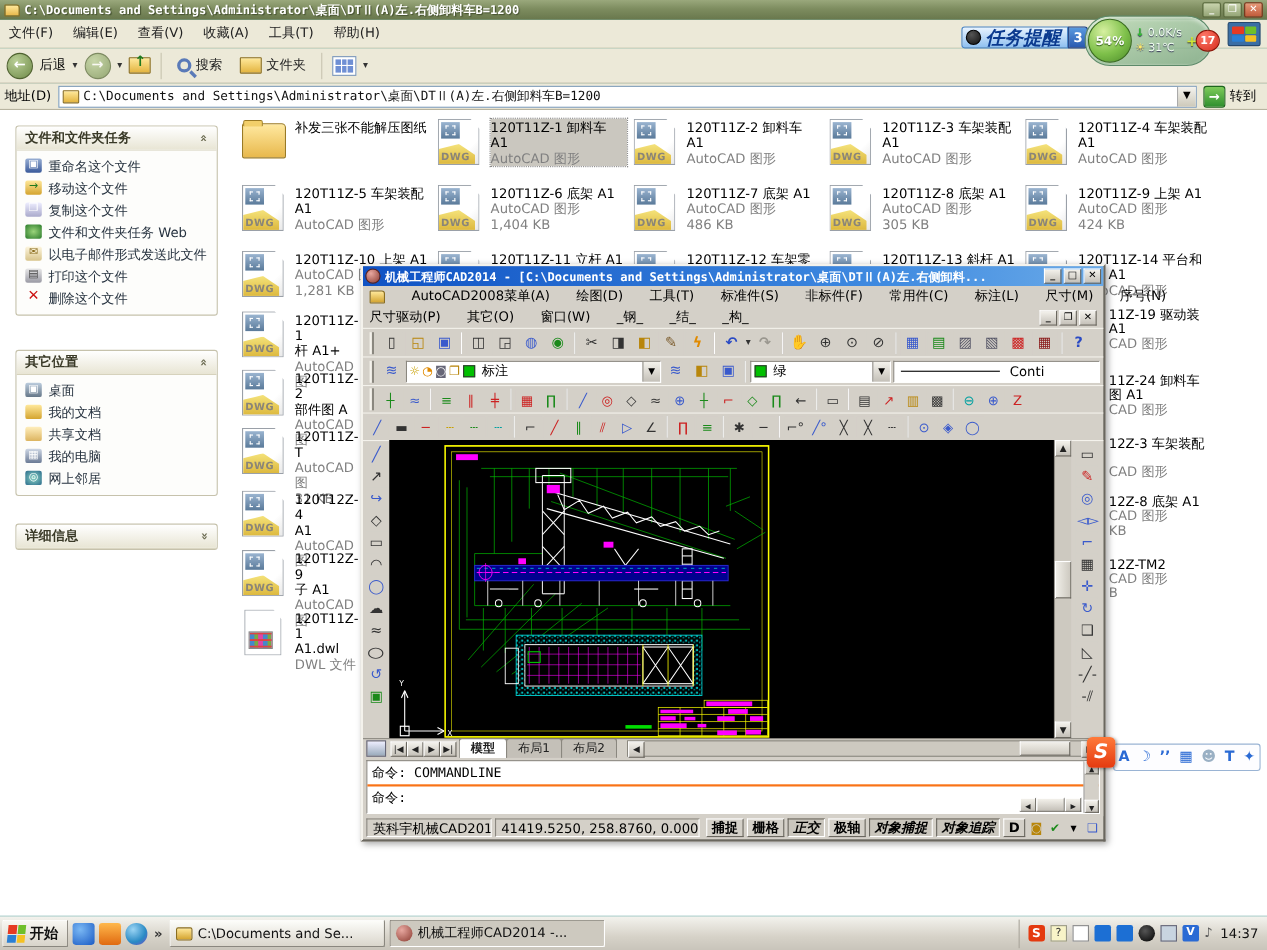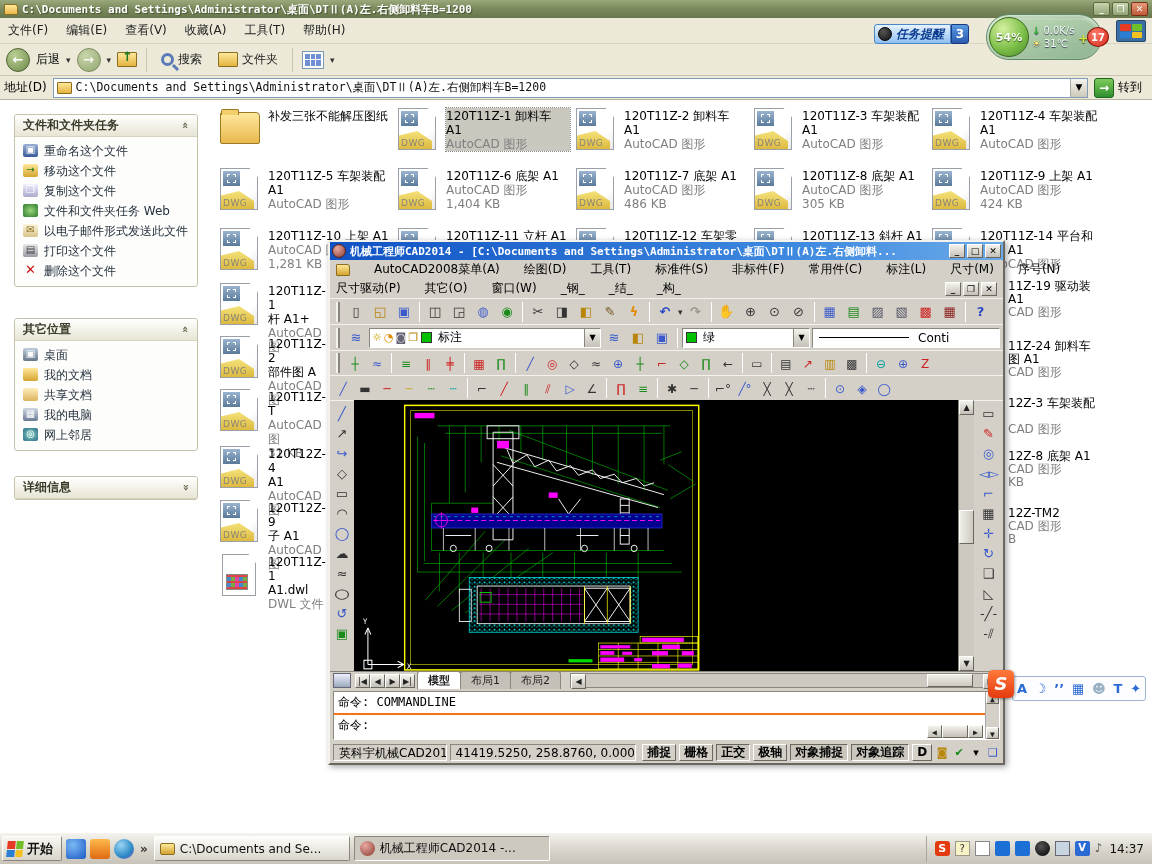--- a/index.html
+++ b/index.html
@@ -50,21 +50,21 @@
   .addr-drop { width:17px; height:18px; background:linear-gradient(#f4f3ee,#cdc9ba); border-left:1px solid #aaa; text-align:center; font-size:9px; line-height:17px; }
   .gobtn { display:flex; align-items:center; gap:4px; padding-right:6px; }
   .goarrow { width:20px; height:20px; background:linear-gradient(#7ecb5a,#2f8f2f); border:1px solid #1e661e; border-radius:3px;
     color:#fff; text-align:center; line-height:18px; font-weight:bold; }
 
   
   .reminder { position:absolute; left:874px; top:24px; height:20px; display:flex; z-index:30; }
   .reminder .rpill { background:linear-gradient(#e8f3ff,#8fc0f0); border:1px solid #4a86c8; border-radius:3px 0 0 3px;
     display:flex; align-items:center; padding:0 6px 0 3px; gap:4px; }
   .rpill .penguin { width:14px; height:14px; border-radius:50%; background:radial-gradient(circle at 35% 30%,#555,#111); border:1px solid #000; }
-  .rpill b { color:#0b3a8f; font-style:italic; font-size:12px;text-align:center; }
+  .rpill b { color:#0b3a8f; font-style:italic; font-size:17px;text-align:center; }
   .reminder .rcount { background:linear-gradient(#5a9ae0,#2a5ab0); border:1px solid #1a3a80; border-radius:0 3px 3px 0;
     color:#fff; font-weight:bold; width:18px; text-align:center; line-height:18px; }
   .gauge { position:absolute; left:986px; top:14px; width:116px; height:46px; z-index:30;
     background:linear-gradient(160deg,rgba(190,220,185,.85),rgba(110,160,120,.75)); border:1px solid #5d8a6a; border-radius:23px;
     box-shadow:inset 0 2px 4px rgba(255,255,255,.6); display:flex; align-items:center; }
   .gball { width:40px; height:40px; margin-left:2px; border-radius:50%; flex:none;
     background:radial-gradient(circle at 35% 28%,#d6f0a0,#7ec04a 55%,#4a8a28); border:1px solid #3a6a20;
     color:#fff; font-weight:bold; font-size:11px; text-align:center; line-height:40px; text-shadow:0 1px 1px #2a5a10; }
   .gcol { flex:1; font-size:10px; color:#f2fff2; padding-left:3px; text-shadow:0 1px 1px #335; }
   .gcol .grow { display:flex; align-items:center; gap:3px; line-height:13px; }
@@ -94,21 +94,21 @@
 
   
   .tile { position:absolute; display:flex; gap:6px; width:176px; }
   .fico { width:42px; height:42px; position:relative; flex:none; }
   .page { position:absolute; inset:0 4px 0 0; background:linear-gradient(135deg,#fff 70%,#e8e8e8); border:1px solid #9aa0a8;
     clip-path:polygon(0 0,78% 0,100% 22%,100% 100%,0 100%); }
   .dwg-blue { position:absolute; left:3px; top:3px; width:17px; height:15px; background:linear-gradient(#9ab4d0,#5a7a9a); }
   .dwg-blue::after { content:""; position:absolute; left:4px; top:3px; width:7px; height:7px; border:1px dashed #fff; }
   .dwg-fold { position:absolute; left:1px; bottom:1px; width:33px; height:18px; background:linear-gradient(#f4e27a,#ddb93f);
     clip-path:polygon(0 100%,0 25%,55% 0,100% 55%,100% 100%); }
-  .dwg-lbl { position:absolute; left:3px; bottom:2px; font-size:9px; font-weight:normal; color:#8a8578; letter-spacing:.5px;text-align:right; }
+  .dwg-lbl { position:absolute; left:3px; bottom:2px; font-size:9px; font-weight:bold; color:#8a8578; letter-spacing:.5px;text-align:right; }
   .folder-ico { position:absolute; inset:4px 2px 6px 0; background:linear-gradient(#ffe9a0,#e8b84c); border:1px solid #9a7a24; border-radius:2px 4px 2px 2px; }
   .folder-ico::before { content:""; position:absolute; left:0; top:-4px; width:16px; height:5px; background:#f2cf6a; border:1px solid #9a7a24; border-bottom:none; border-radius:2px 2px 0 0; }
   .dwl-page { position:absolute; inset:0 6px 0 2px; background:#fff; border:1px solid #9aa0a8; clip-path:polygon(0 0,78% 0,100% 22%,100% 100%,0 100%); }
   .dwl-grid { position:absolute; left:6px; bottom:6px; width:22px; height:16px; background:#eee; border:1px solid #888;
     background-image:linear-gradient(#d44 2px,transparent 2px),linear-gradient(90deg,#48c 4px,#7a4 4px 8px,#d4a 8px 12px,transparent 12px); background-size:100% 6px, 12px 6px; }
   .tmeta { padding-top:1px; max-width:124px; }
   .fname { color:#000; line-height:14px; }
   .ftype,.fsize { color:#808080; line-height:14px; }
   .tile.sel .tmeta { background:#cac7bf; outline:1px dotted #888; }
   .frag { position:absolute; width:142px; }
@@ -169,21 +169,21 @@
   .cmdline2 { padding:2px 4px; }
   .cmdscroll { position:absolute; right:0; top:0; width:14px; height:100%; background:#d4d0c8; border-left:1px solid #aaa;
     display:flex; flex-direction:column; justify-content:space-between; }
   .cmdscroll .sbtn { height:12px; }
   .cmdhs { position:absolute; right:16px; bottom:1px; display:flex; }
   .cmdhs .sbtn { width:15px; height:13px; }
 
   .cad-status { height:21px; display:flex; align-items:center; gap:3px; padding:0 3px; font-size:12px; color:#000; flex:none; }
   .scell { height:17px; line-height:16px; padding:0 5px; border:1px solid; border-color:#8a877f #fff #fff #8a877f; white-space:nowrap; overflow:hidden; }
   .stoggle { height:17px; line-height:15px; padding:0 4px; border:1px solid; border-color:#fff #6a675f #6a675f #fff; background:#d4d0c8; font-weight:bold; white-space:nowrap; }
-  .stoggle.pressed { border-color:#6a675f #fff #fff #6a675f; background:#cac6bd; }
+  .stoggle.pressed { border-color:#6a675f #fff #fff #6a675f; background:#cac6bd;font-style:italic; }
   .sico { width:16px; height:16px; text-align:center; line-height:15px; font-size:11px; }
 
   
   .sogou { position:absolute; left:1012px; top:676px; width:134px; height:25px; background:#fdfdff; border:1px solid #9ab4d4;
     border-radius:3px; display:flex; align-items:center; justify-content:space-around; z-index:20; color:#2a6ad4; font-weight:bold; font-size:13px; }
   .sogou-s { position:absolute; left:988px; top:670px; width:26px; height:28px; background:linear-gradient(#ff7a3a,#e43a10);
     border-radius:5px; color:#fff; font-weight:bold; font-size:18px; text-align:center; line-height:27px; z-index:21;
     font-style:italic; box-shadow:1px 1px 3px rgba(0,0,0,.4); }
 
   

